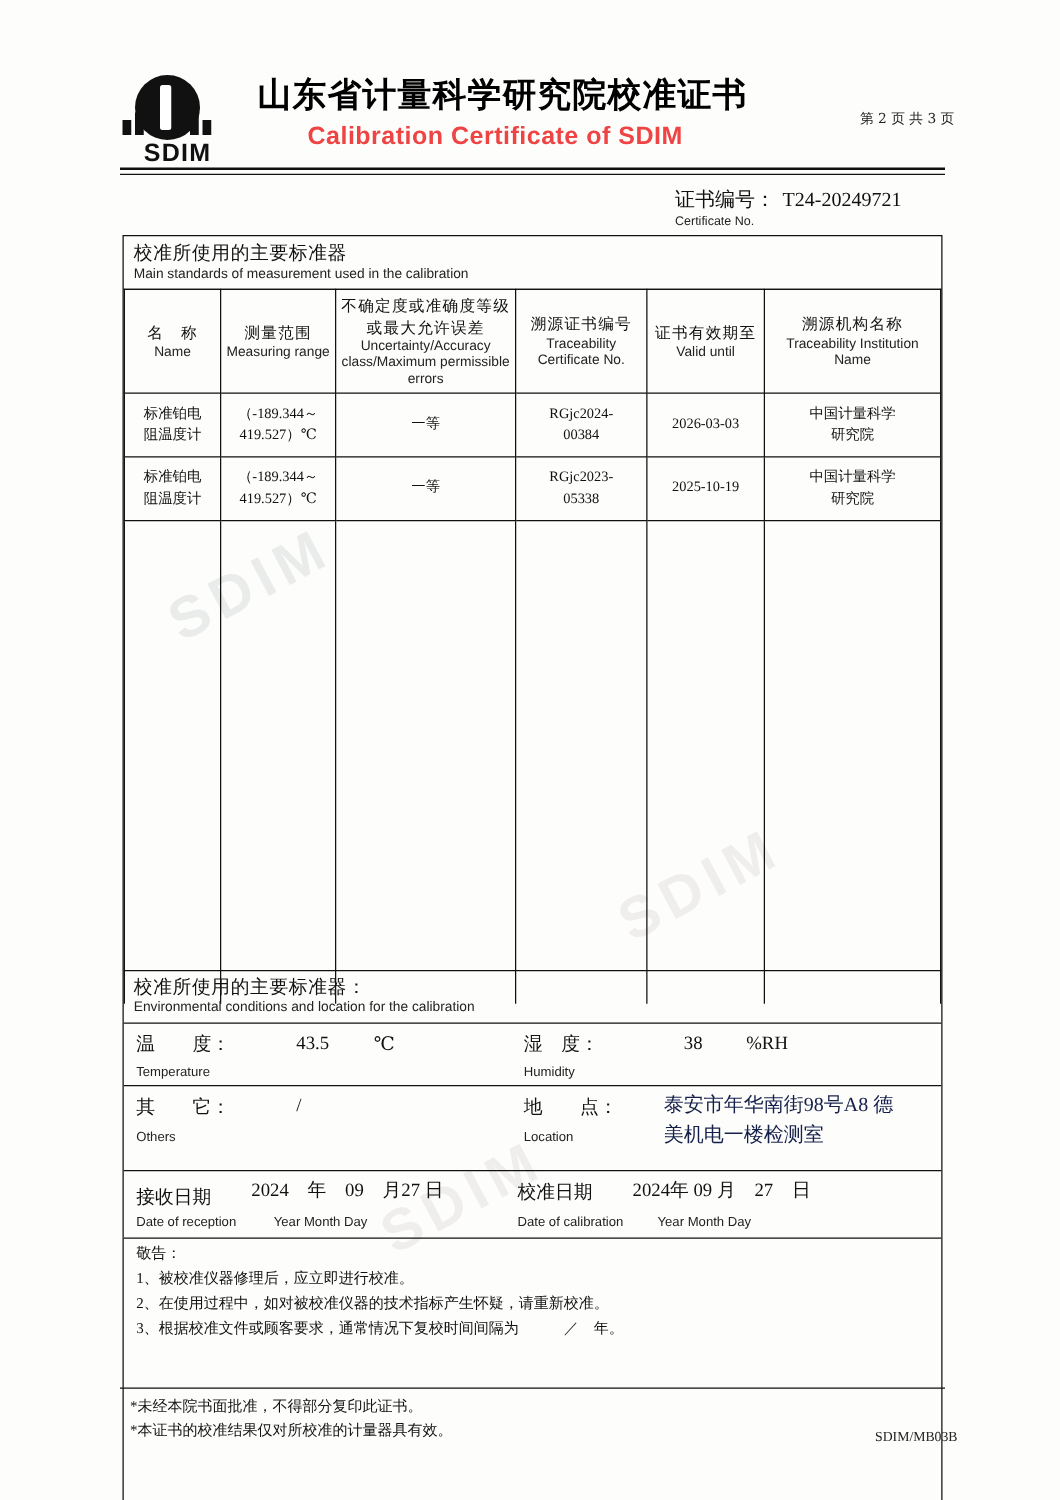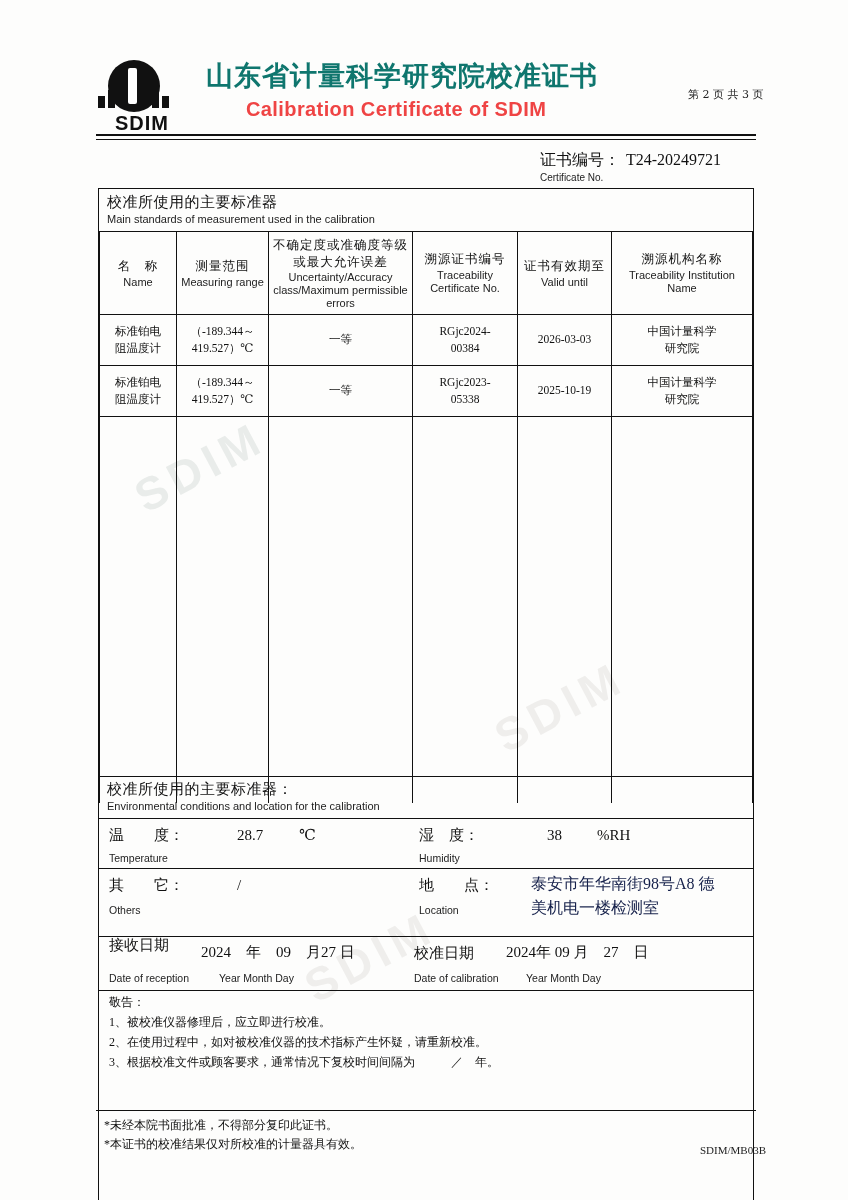--- a/index.html
+++ b/index.html
@@ -88,21 +88,21 @@
     color: #111;
   }
   .title-cn {
     position: absolute;
     left: 110px;
     top: 0px;
     font-family: "DejaVu Serif", serif;
     font-weight: bold;
     font-size: 27px;
     letter-spacing: 1px;
-    color: #0f766e;
+    color: #000000;
     white-space: nowrap;
   }
   .title-en {
     position: absolute;
     left: 150px;
     top: 40px;
     font-family: "Liberation Sans", sans-serif;
     font-weight: bold;
     font-size: 20px;
     letter-spacing: 0.4px;
@@ -483,21 +483,21 @@
 
     <div class="envrow" style="top:629px; height:50px;">
       <div class="half" style="left:10px; width:330px;">
         <div style="position:absolute; left:0; top:8px;">
           <span class="lbl-cn">温　　度：</span>
         </div>
         <div style="position:absolute; left:0; top:30px;">
           <span class="lbl-en">Temperature</span>
         </div>
         <div style="position:absolute; left:128px; top:8px;">
-          <span class="val">28.7</span>
+          <span class="val">43.5</span>
         </div>
         <div style="position:absolute; left:190px; top:8px;">
           <span class="val">℃</span>
         </div>
       </div>
       <div class="half" style="left:320px; width:320px;">
         <div style="position:absolute; left:0; top:8px;">
           <span class="lbl-cn">湿　度：</span>
         </div>
         <div style="position:absolute; left:0; top:30px;">
@@ -537,21 +537,21 @@
         </div>
         <div style="position:absolute; left:112px; top:30px;">
           <span class="val-ink">美机电一楼检测室</span>
         </div>
       </div>
     </div>
     <div class="sep" style="top:747px;"></div>
 
     <div class="envrow" style="top:747px; height:54px;">
       <div class="half" style="left:10px; width:320px;">
-        <div style="position:absolute; left:0; top:0;">
+        <div style="position:absolute; left:0; top:12px;">
           <span class="lbl-cn">接收日期</span>
         </div>
         <div style="position:absolute; left:0; top:32px;">
           <span class="lbl-en">Date of reception</span>
         </div>
         <div style="position:absolute; left:92px; top:7px;">
           <span class="val">2024　年　09　月27 日</span>
         </div>
         <div style="position:absolute; left:110px; top:32px;">
           <span class="lbl-en">Year        Month  Day</span>

